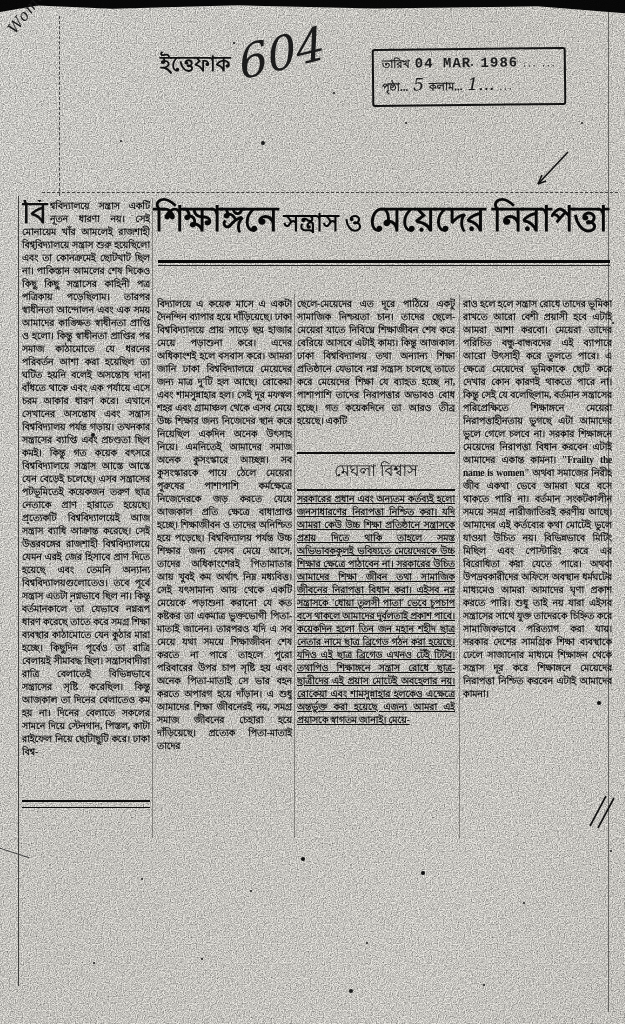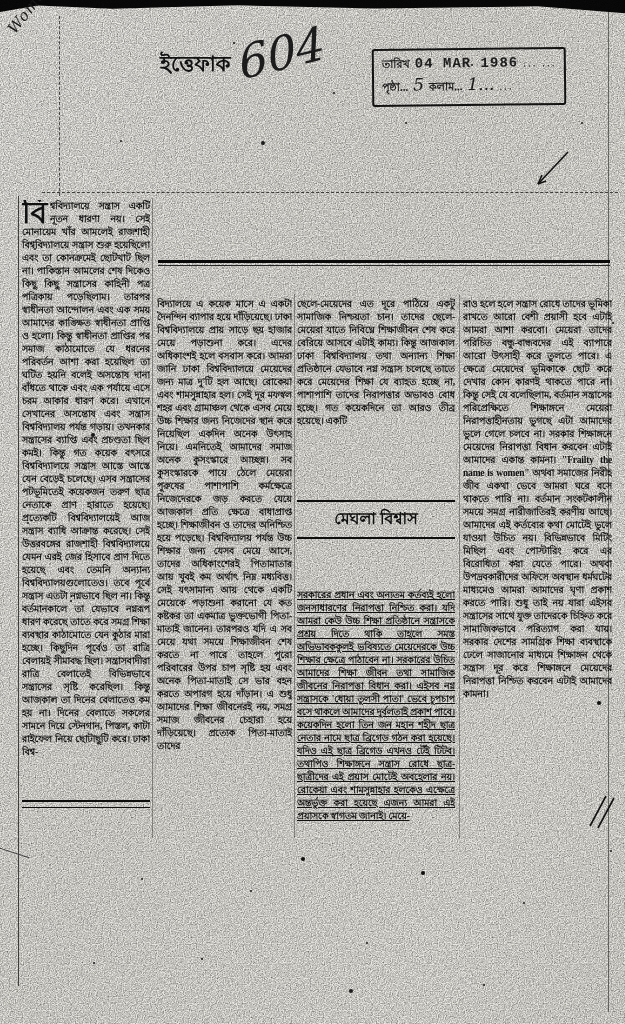--- a/index.html
+++ b/index.html
@@ -61,24 +61,24 @@
   .headline .mid{font-size:24px;font-weight:600;}
   .headline-rule{position:absolute;left:138px;top:62px;width:452px;border-top:3px solid #0d0d0d;}
   .headline-rule2{position:absolute;left:138px;top:67px;width:452px;border-top:1px solid #2c2c2c;}
   .body-text{font-size:9.5px;line-height:13px;font-weight:bold;text-align:justify;
     overflow:hidden;letter-spacing:-0.2px;word-break:break-word;}
   .col1{position:absolute;left:2px;top:2px;width:128px;height:598px;}
   .drop-cap{float:left;font-size:30px;line-height:26px;font-weight:bold;padding:0 3px 0 0;}
   .col1-endrule{position:absolute;left:2px;top:602px;width:128px;height:5px;
     border-top:2px solid #111;border-bottom:1px solid #111;}
   .col2{position:absolute;left:137px;top:100px;width:135px;height:534px;}
-  .col3{position:absolute;left:277px;top:100px;width:158px;height:534px;display:flex;flex-direction:column;gap:48px;}
+  .col3{position:absolute;left:277px;top:100px;width:158px;height:534px;display:flex;flex-direction:column;}
   .col3-top{height:152px;flex:none;}
   .byline-box{flex:none;border-top:2px solid #111;border-bottom:2px solid #111;
-    text-align:center;font-size:16px;font-weight:bold;padding:4px 0;margin:2px 0;}
+    text-align:center;font-size:16px;font-weight:normal;padding:4px 0;margin:2px 0;}
   .col3-bottom{flex:1;text-decoration:underline;}
   .col4{position:absolute;left:443px;top:100px;width:149px;height:534px;}
   .colrule{position:absolute;border-left:1px solid #8d8b86;opacity:.85;}
   .cr1{left:132px;top:0;height:640px;}
   .cr2{left:274px;top:96px;height:544px;}
   .cr3{left:439px;top:96px;height:544px;}
   .end-slashes{position:absolute;left:556px;top:596px;}
 </style>
 </head>
 <body>
@@ -113,20 +113,23 @@
   <div class="vline-clip-left"></div>
   <div class="diag-bottom-left"></div>
 
   <svg class="arrow-mark" width="46" height="46">
     <path d="M42 4 L12 36" stroke="#161616" stroke-width="1.6" fill="none"></path>
     <path d="M12 36 L20 33 M12 36 L16 27" stroke="#161616" stroke-width="1.6" fill="none"></path>
   </svg>
 
   <div id="article">
 
+    <div class="headline">
+      <span class="big">শিক্ষাঙ্গনে</span><span class="mid"> সন্ত্রাস ও </span><span class="big">মেয়েদের নিরাপত্তা</span>
+    </div>
     <div class="headline-rule"></div>
     <div class="headline-rule2"></div>
 
     <div class="colrule cr1"></div>
     <div class="colrule cr2"></div>
     <div class="colrule cr3"></div>
 
     <div class="col1 body-text">
       <span class="drop-cap">বি</span><span>শ্ববিদ্যালয়ে সন্ত্রাস একটি নূতন ধারণা নয়। সেই মোনায়েম খাঁর আমলেই রাজশাহী বিশ্ববিদ্যালয়ে সন্ত্রাস শুরু হয়েছিলো এবং তা কোনক্রমেই ছোটখাট ছিল না। পাকিস্তান আমলের শেষ দিকেও কিছু কিছু সন্ত্রাসের কাহিনী পত্র পত্রিকায় পড়েছিলাম। তারপর স্বাধীনতা আন্দোলন এবং এক সময় আমাদের কাঙ্ক্ষিত স্বাধীনতা প্রাপ্তি ও হলো। কিন্তু স্বাধীনতা প্রাপ্তির পর সমাজ কাঠামোতে যে ধরনের পরিবর্তন আশা করা হয়েছিল তা ঘটিত হয়নি বলেই অসন্তোষ দানা বাঁধতে থাকে এবং এক পর্যায়ে এসে চরম আকার ধারণ করে। এখানে সেখানের অসন্তোষ এবং সন্ত্রাস বিশ্ববিদ্যালয় পর্যন্ত গড়ায়। তখনকার সন্ত্রাসের ব্যাপ্তি এবং প্রচণ্ডতা ছিল কমই। কিন্তু গত কয়েক বৎসরে বিশ্ববিদ্যালয়ে সন্ত্রাস আস্তে আস্তে যেন বেড়েই চলেছে। এসব সন্ত্রাসের পটভূমিতেই কয়েকজন তরুণ ছাত্র নেতাকে প্রাণ হারাতে হয়েছে। প্রত্যেকটি বিশ্ববিদ্যালয়েই আজ সন্ত্রাস ব্যাধি আক্রান্ত করেছে। সেই উত্তরবঙ্গের রাজশাহী বিশ্ববিদ্যালয়ে যেমন এরই জের হিসাবে প্রাণ দিতে হয়েছে এবং তেমনি অন্যান্য বিশ্ববিদ্যালয়গুলোতেও। তবে পূর্বে সন্ত্রাস এতটা নগ্নভাবে ছিল না। কিন্তু বর্তমানকালে তা যেভাবে নগ্নরূপ ধারণ করেছে তাতে করে সমগ্র শিক্ষা ব্যবস্থার কাঠামোতে যেন কুঠার মারা হচ্ছে। কিছুদিন পূর্বেও তা রাত্রি বেলায়ই সীমাবদ্ধ ছিল। সন্ত্রাসবাদীরা রাত্রি বেলাতেই বিভিন্নভাবে সন্ত্রাসের সৃষ্টি করেছিল। কিন্তু আজকাল তা দিনের বেলাতেও কম হয় না। দিনের বেলাতে সকলের সামনে দিয়ে স্টেনগান, পিস্তল, কাটা রাইফেল নিয়ে ছোটাছুটি করে। ঢাকা বিশ্ব-</span>
     </div>

